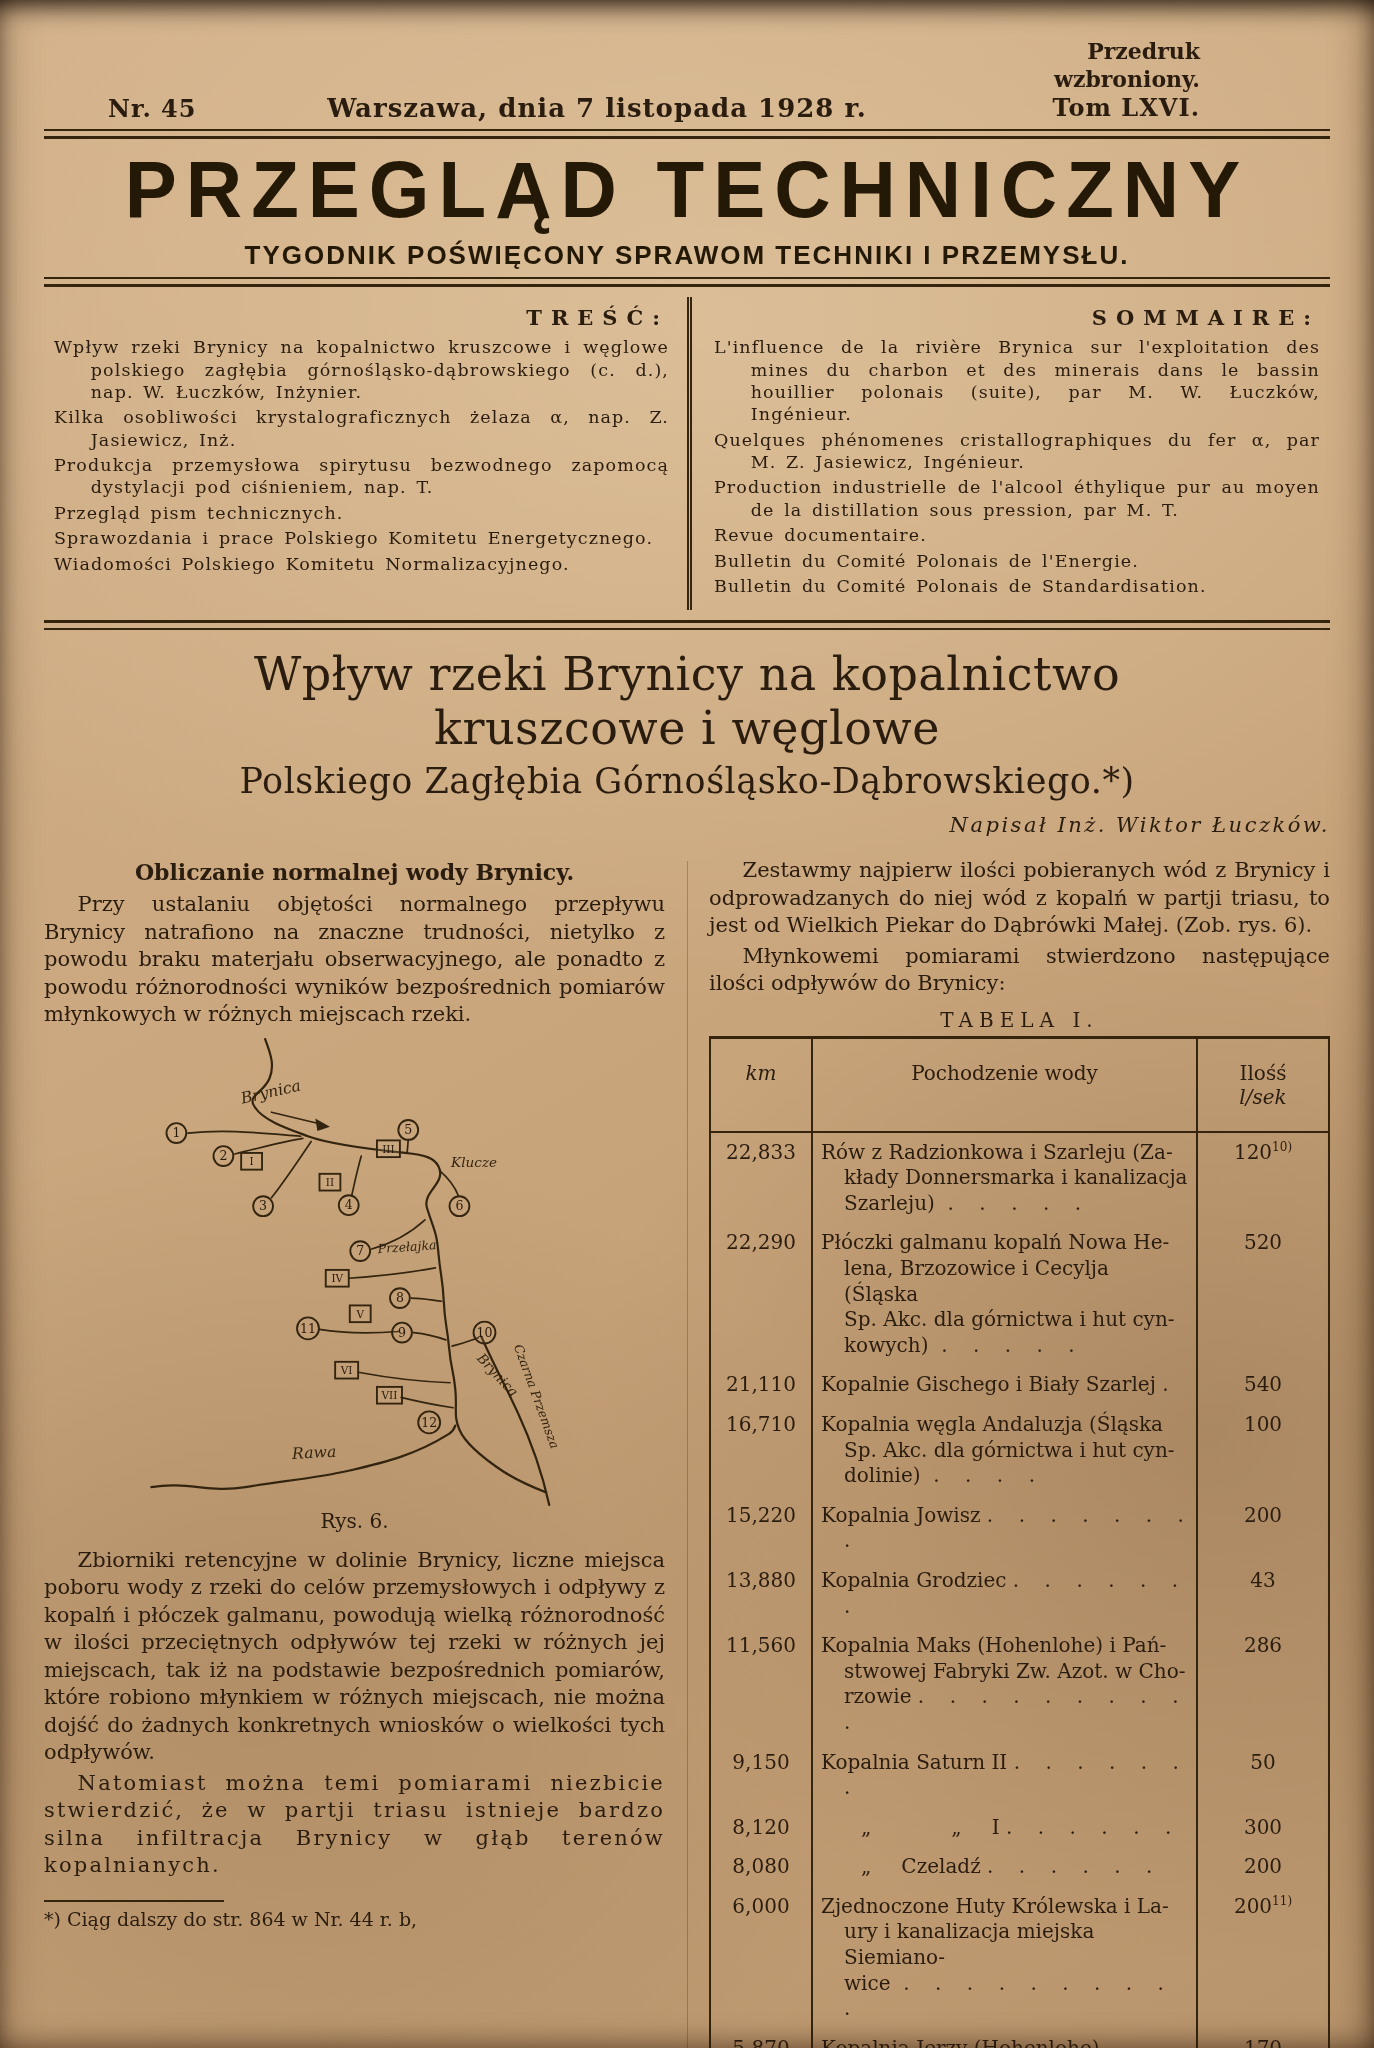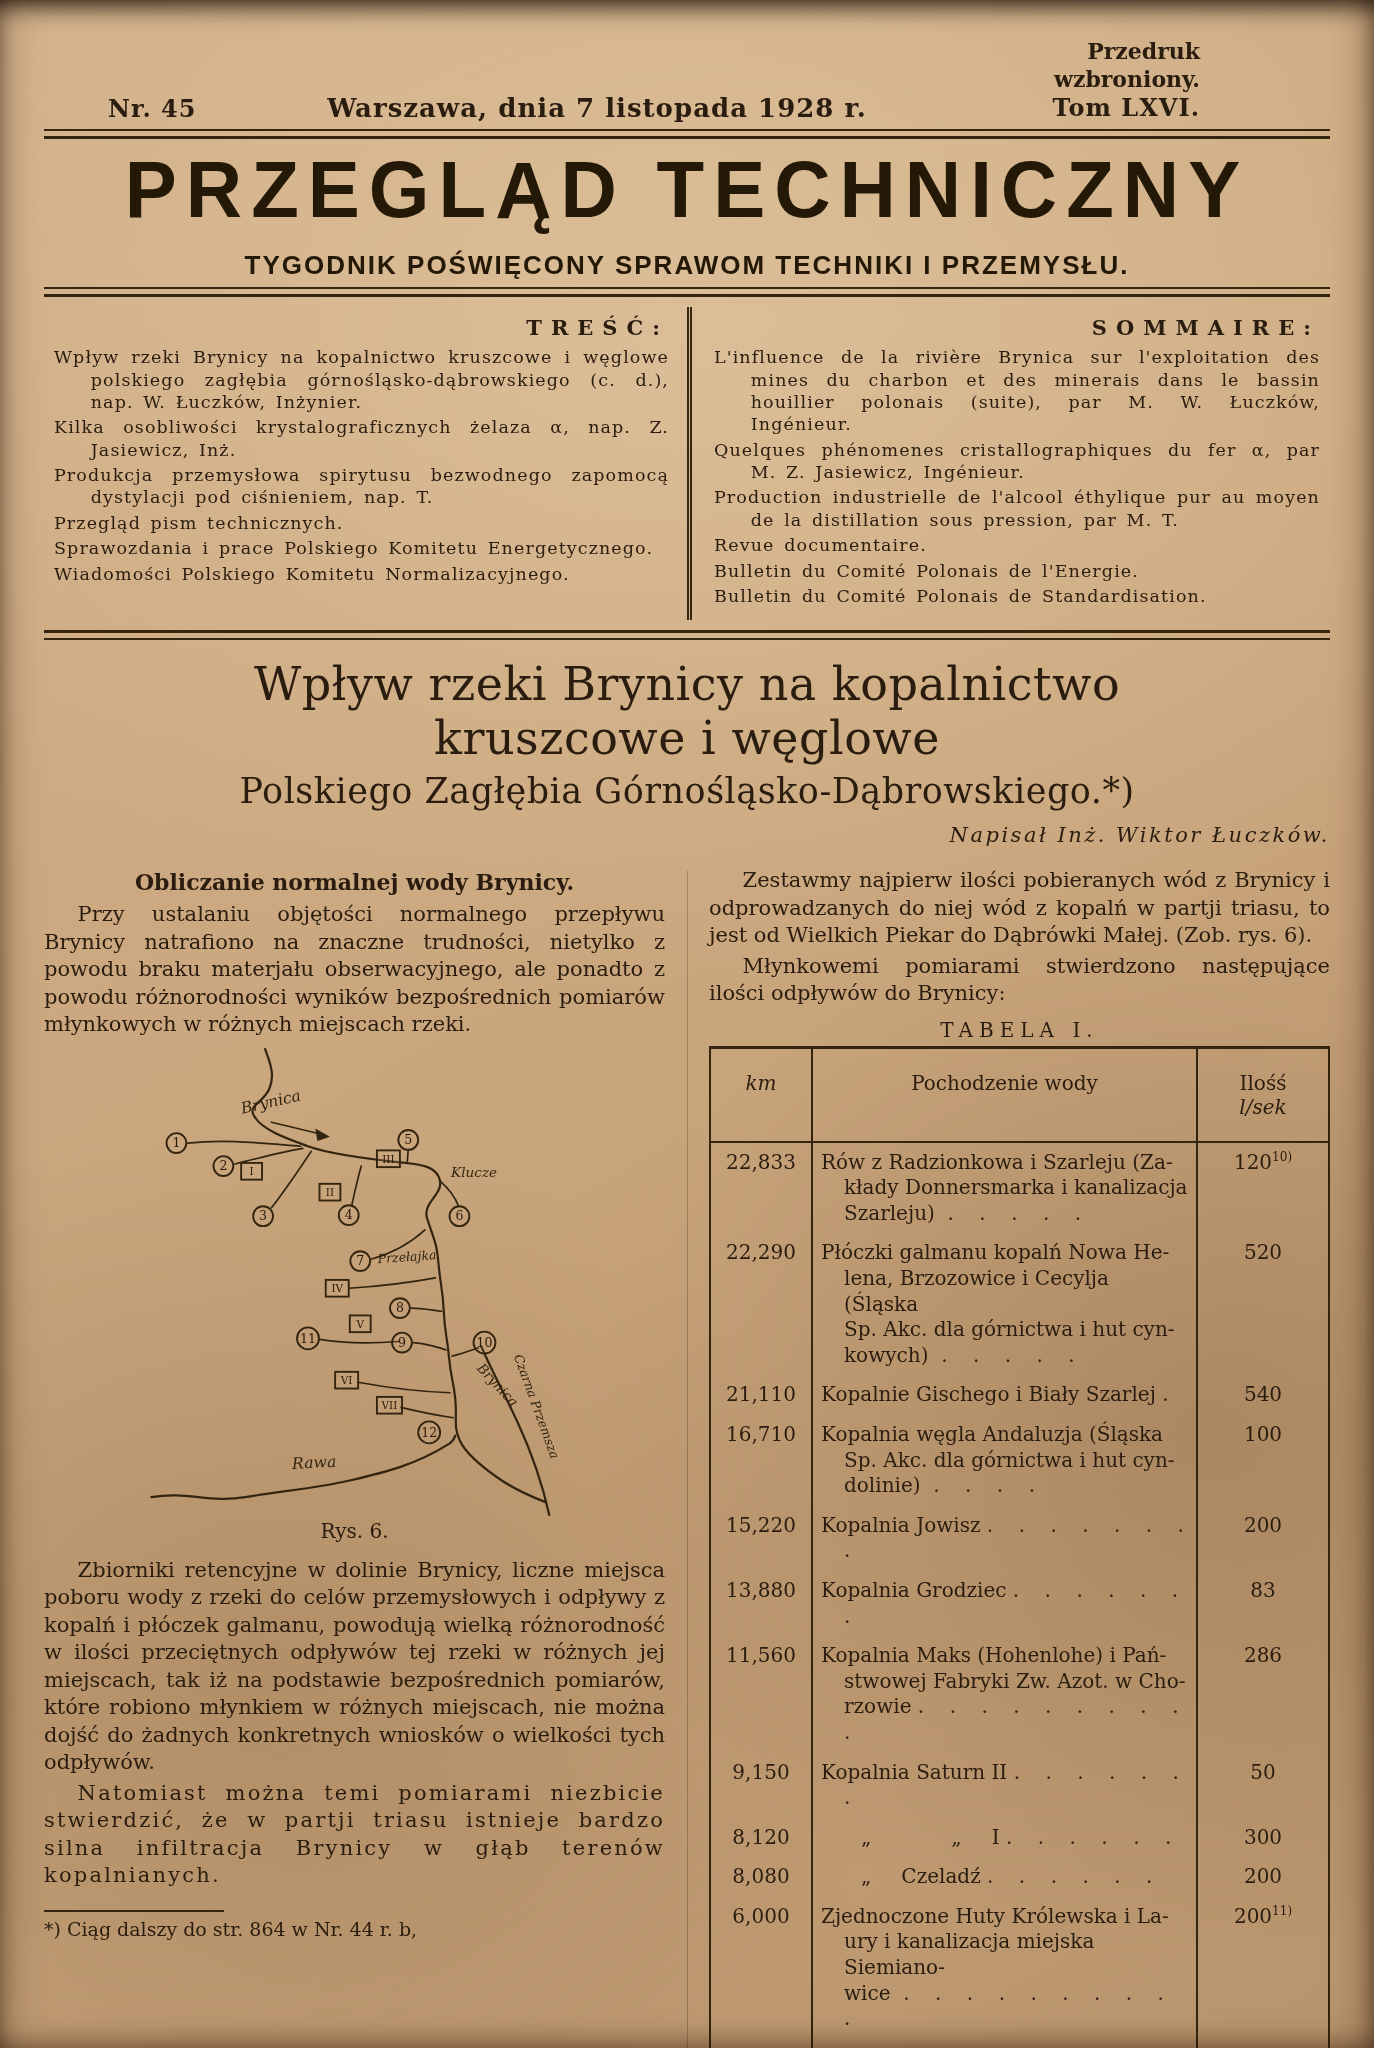--- a/index.html
+++ b/index.html
@@ -39,21 +39,21 @@
 
   
   .masthead{
     text-align:center;margin:10px 0 0 0;
     font-family:"Liberation Sans","DejaVu Sans",sans-serif;
     font-weight:bold;font-size:78px;letter-spacing:9px;line-height:1.04;
     transform:scaleY(1.02);color:#241806;
   }
   .mast-sub{
     text-align:center;font-family:"Liberation Sans","DejaVu Sans",sans-serif;
-    font-weight:bold;font-size:26px;letter-spacing:2px;margin-top:20px;color:#241806;
+    font-weight:bold;font-size:26px;letter-spacing:2px;margin-top:10px;color:#241806;
   }
 
   
   .toc-wrap{display:grid;grid-template-columns:1fr 1fr;margin-top:10px;}
   .toc-col{padding:8px 18px 10px 10px;}
   .toc-col.som{border-left:5px double #35250f;padding:8px 10px 10px 22px;}
   .toc-head{text-align:right;font-weight:bold;font-size:21px;letter-spacing:9px;margin-bottom:6px;}
   .toc-item{
     font-size:17.5px;line-height:1.28;text-align:justify;
     letter-spacing:1.1px;word-spacing:3px;
@@ -365,21 +365,21 @@
                   <div class="origin-text">Kopalnia Jowisz .    .    .    .    .    .    .    .</div>
                 </td>
                 <td class="c-val"><span>200</span><sup></sup></td>
               </tr>
 
               <tr>
                 <td class="c-km">13,880</td>
                 <td class="c-origin">
                   <div class="origin-text">Kopalnia Grodziec .    .    .    .    .    .    .</div>
                 </td>
-                <td class="c-val"><span>83</span><sup></sup></td>
+                <td class="c-val"><span>43</span><sup></sup></td>
               </tr>
 
               <tr>
                 <td class="c-km">11,560</td>
                 <td class="c-origin">
                   <div class="origin-text">Kopalnia Maks (Hohenlohe) i Pań-
 stwowej Fabryki Zw. Azot. w Cho-
 rzowie .    .    .    .    .    .    .    .    .    .</div>
                 </td>
                 <td class="c-val"><span>286</span><sup></sup></td>

